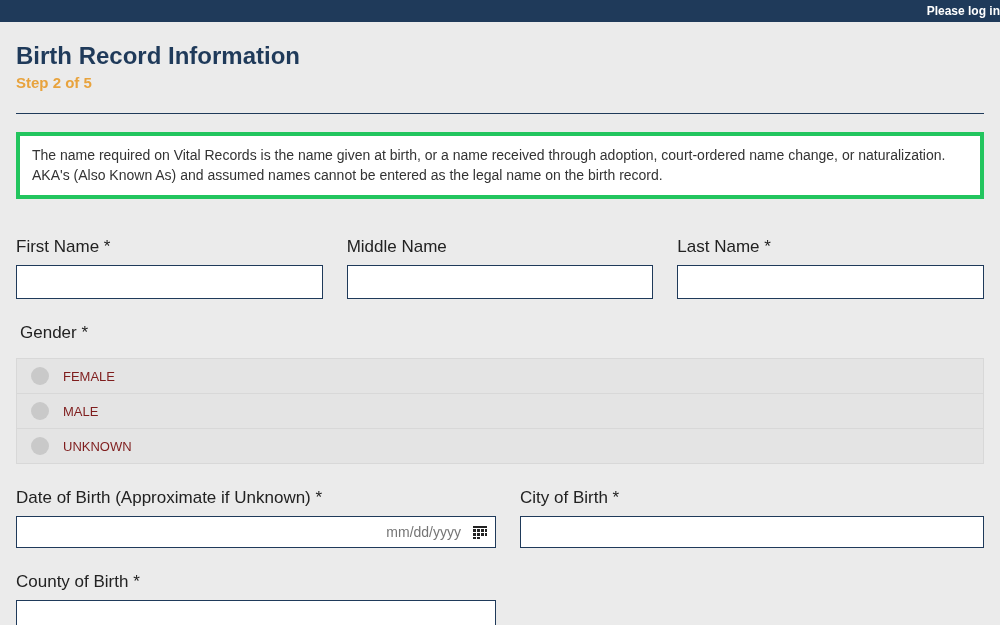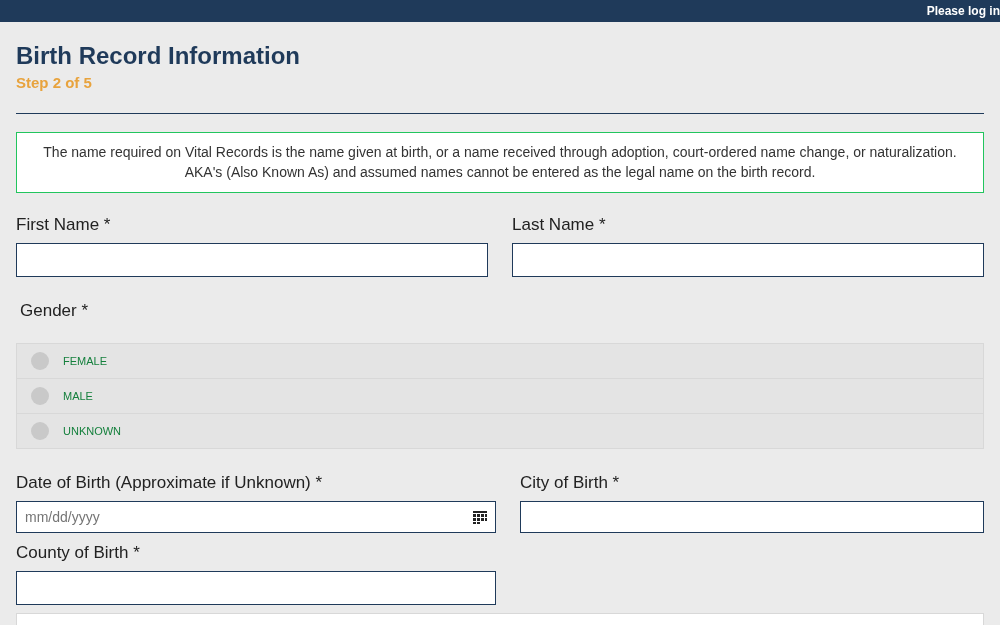--- a/index.html
+++ b/index.html
@@ -40,28 +40,27 @@
       font-size: 15px;
       font-weight: bold;
       margin-bottom: 22px;
     }
     .title-rule {
       border: none;
       border-top: 1px solid #1f3a5a;
       margin-bottom: 18px;
     }
     .info-box {
-      border: 1px solid #22c55e;
+      border: 4px solid #22c55e;
       background-color: #fff;
       padding: 10px 12px;
       font-size: 14px;
       color: #333;
       line-height: 1.4;
-      margin-bottom: 22px;
-      text-align: center;
+      margin-bottom: 38px;
     }
     .row {
       display: flex;
       gap: 24px;
       margin-bottom: 24px;
     }
     .field {
       display: flex;
       flex-direction: column;
     }
@@ -78,63 +77,64 @@
       padding: 4px 8px;
       font-size: 14px;
       outline: none;
     }
     .gender-section {
       margin-bottom: 24px;
     }
     .gender-label {
       font-size: 17px;
       color: #222;
-      margin-bottom: 22px;
+      margin-bottom: 15px;
       padding-left: 4px;
     }
     .radio-list {
       border: 1px solid #d8d8d8;
       background: #e4e4e4;
     }
     .radio-item {
       display: flex;
       align-items: center;
       padding: 8px 14px;
       border-bottom: 1px solid #d8d8d8;
-      font-size: 11px;
-      color: #15803d;
+      font-size: 13px;
+      color: #7f1d1d;
       cursor: pointer;
     }
     .radio-item:last-child { border-bottom: none; }
     .radio-dot {
       width: 18px;
       height: 18px;
       border-radius: 50%;
       background-color: #c9c9c9;
       margin-right: 14px;
       flex-shrink: 0;
     }
     .row2 {
       display: flex;
       gap: 24px;
-      margin-bottom: 10px;
+      margin-bottom: 24px;
     }
     .date-wrap {
       position: relative;
       width: 480px;
     }
     .date-input {
       width: 100%;
       border: 1px solid #1f3a5a;
       background: #fff;
       height: 32px;
       padding: 4px 34px 4px 8px;
       font-size: 14px;
       outline: none;
       color: #888;
+      text-align: right;
     }
     .cal-icon {
       position: absolute;
       right: 8px;
       top: 50%;
       transform: translateY(-50%);
       width: 16px;
       height: 16px;
       pointer-events: none;
     }
@@ -191,20 +191,24 @@
 
   <div class="page-title">Birth Record Information</div>
   <div class="step-label">Step 2 of 5</div>
   <hr class="title-rule">
 
   <div class="info-box">The name required on Vital Records is the name given at birth, or a name received through adoption, court-ordered name change, or naturalization. AKA's (Also Known As) and assumed names cannot be entered as the legal name on the birth record.</div>
 
   <div class="row">
     <div class="field flex1">
       <label class="label">First Name *</label>
+      <input class="text-input" type="text" value="" style="">
+    </div>
+    <div class="field flex1">
+      <label class="label">Middle Name</label>
       <input class="text-input" type="text" value="" style="">
     </div>
     <div class="field flex1">
       <label class="label">Last Name *</label>
       <input class="text-input" type="text" value="" style="">
     </div>
   </div>
 
   <div class="gender-section">
     <div class="gender-label">Gender *</div>

